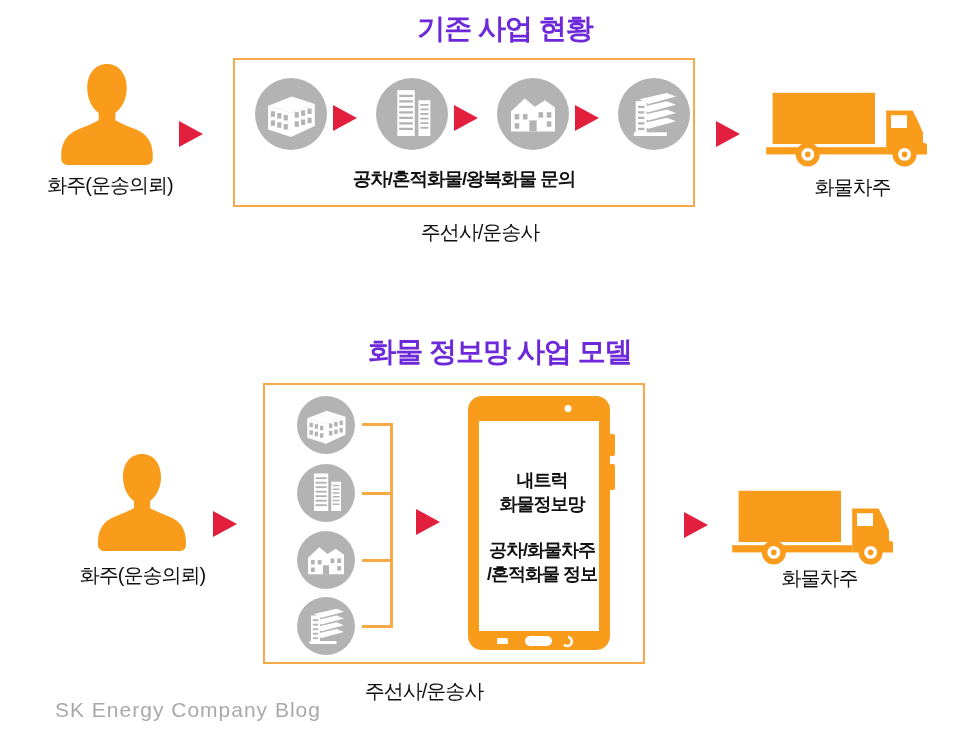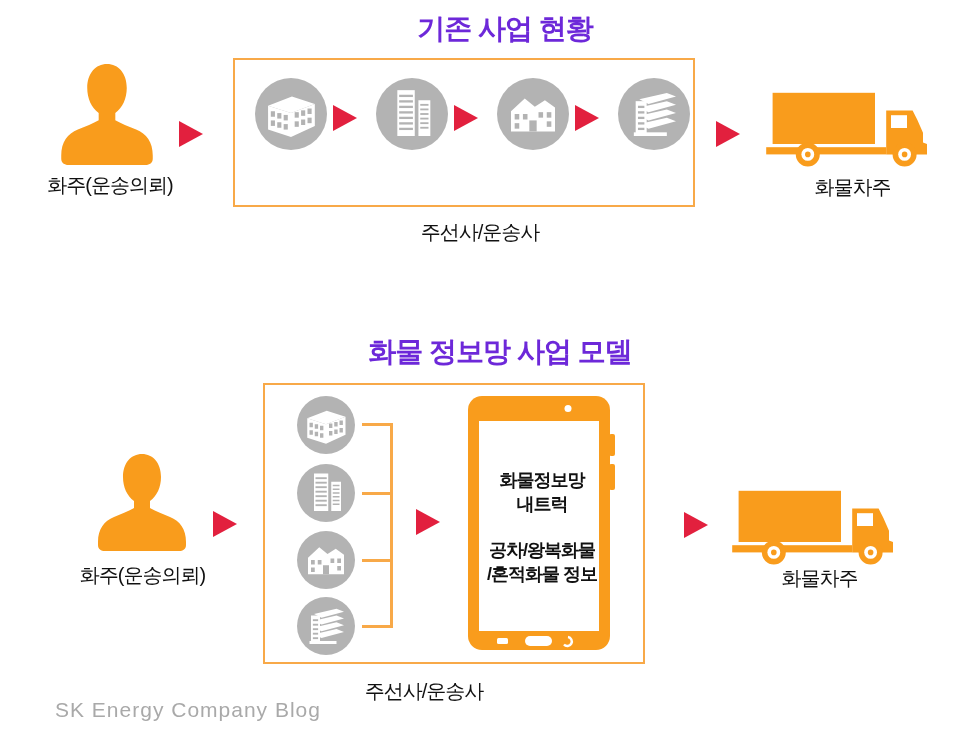--- a/index.html
+++ b/index.html
@@ -151,20 +151,21 @@
         <use href="#sym-b3" xlink:href="#sym-b3"></use>
       </svg>
   </div>
   <div class="abs tri" style="left:575px;top:105px;"></div>
   <div class="abs gcircle" style="left:618px;top:78px;width:72px;height:72px;">
     <svg class="icon" width="66" height="66">
         <use href="#sym-b4" xlink:href="#sym-b4"></use>
       </svg>
   </div>
 
+  <div class="abs ctr caption" style="left:253px;top:166px;width:422px;">공차/혼적화물/왕복화물 문의</div>
 
   <div class="abs ctr lbl" style="left:380px;top:219px;width:200px;">주선사/운송사</div>
 
   <div class="abs tri" style="left:716px;top:121px;"></div>
 
   <svg class="abs icon" style="left:766px;top:88px;" width="170" height="80">
       <use href="#sym-truck" xlink:href="#sym-truck"></use>
     </svg>
   <div class="abs ctr lbl" style="left:775px;top:174px;width:155px;">화물차주</div>
 
@@ -206,25 +207,25 @@
   <div class="abs cline" style="left:362px;top:625px;width:30px;height:3px;"></div>
   <div class="abs cline" style="left:390px;top:423px;width:3px;height:205px;"></div>
 
   <div class="abs tri" style="left:416px;top:509px;"></div>
 
   <svg class="abs icon" style="left:468px;top:396px;" width="148" height="254">
       <use href="#sym-tablet" xlink:href="#sym-tablet"></use>
     </svg>
 
   <div class="abs ctr tablet-text" style="left:478px;top:468px;width:128px;">
+    <div>내트럭</div>
     <div>화물정보망</div>
-    <div>내트럭</div>
   </div>
   <div class="abs ctr tablet-text" style="left:470px;top:538px;width:144px;">
-    <div>공차/왕복화물</div>
+    <div>공차/화물차주</div>
     <div>/혼적화물 정보</div>
   </div>
 
   <div class="abs ctr lbl" style="left:324px;top:678px;width:200px;">주선사/운송사</div>
 
   <div class="abs tri" style="left:684px;top:512px;"></div>
 
   <svg class="abs icon" style="left:732px;top:486px;" width="170" height="80">
       <use href="#sym-truck" xlink:href="#sym-truck"></use>
     </svg>

